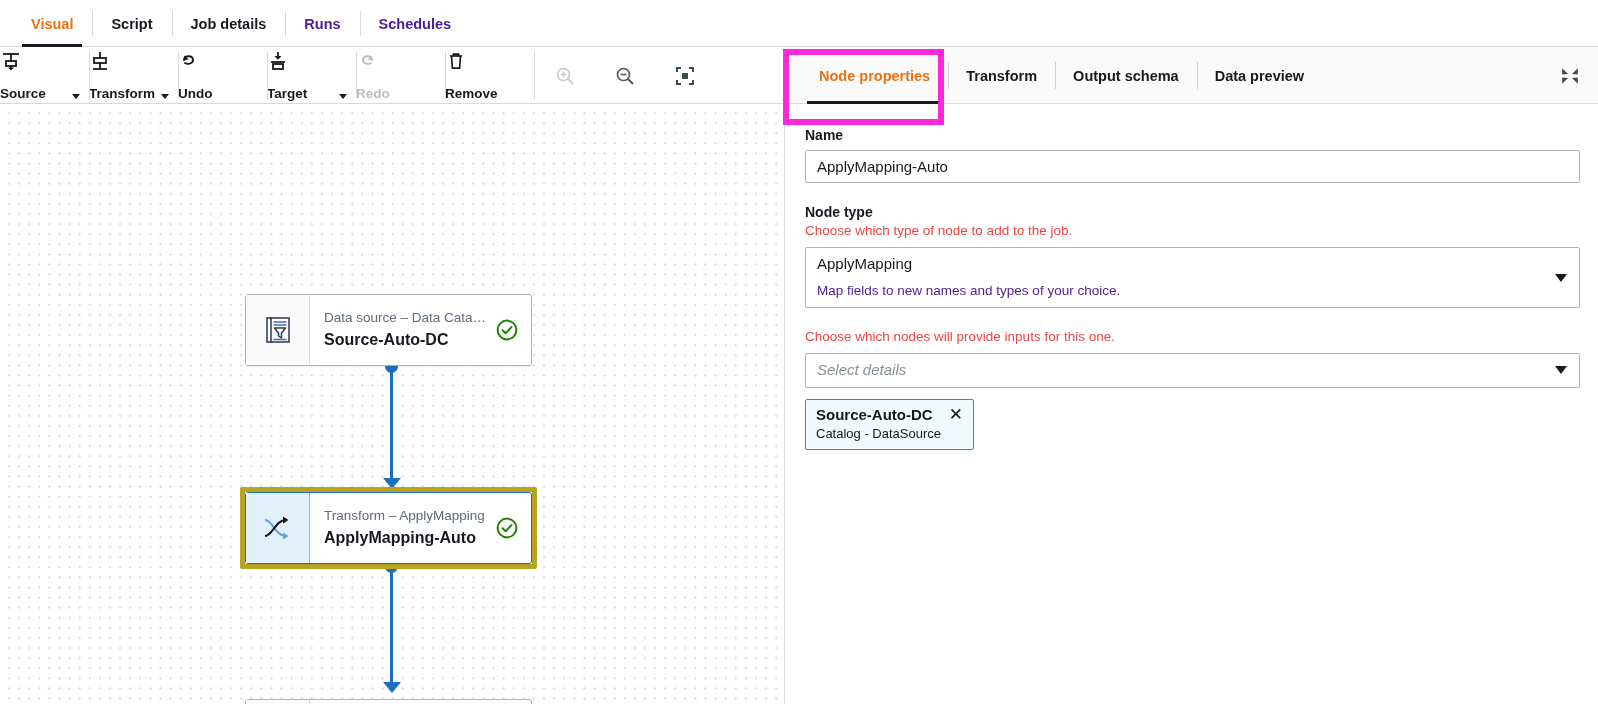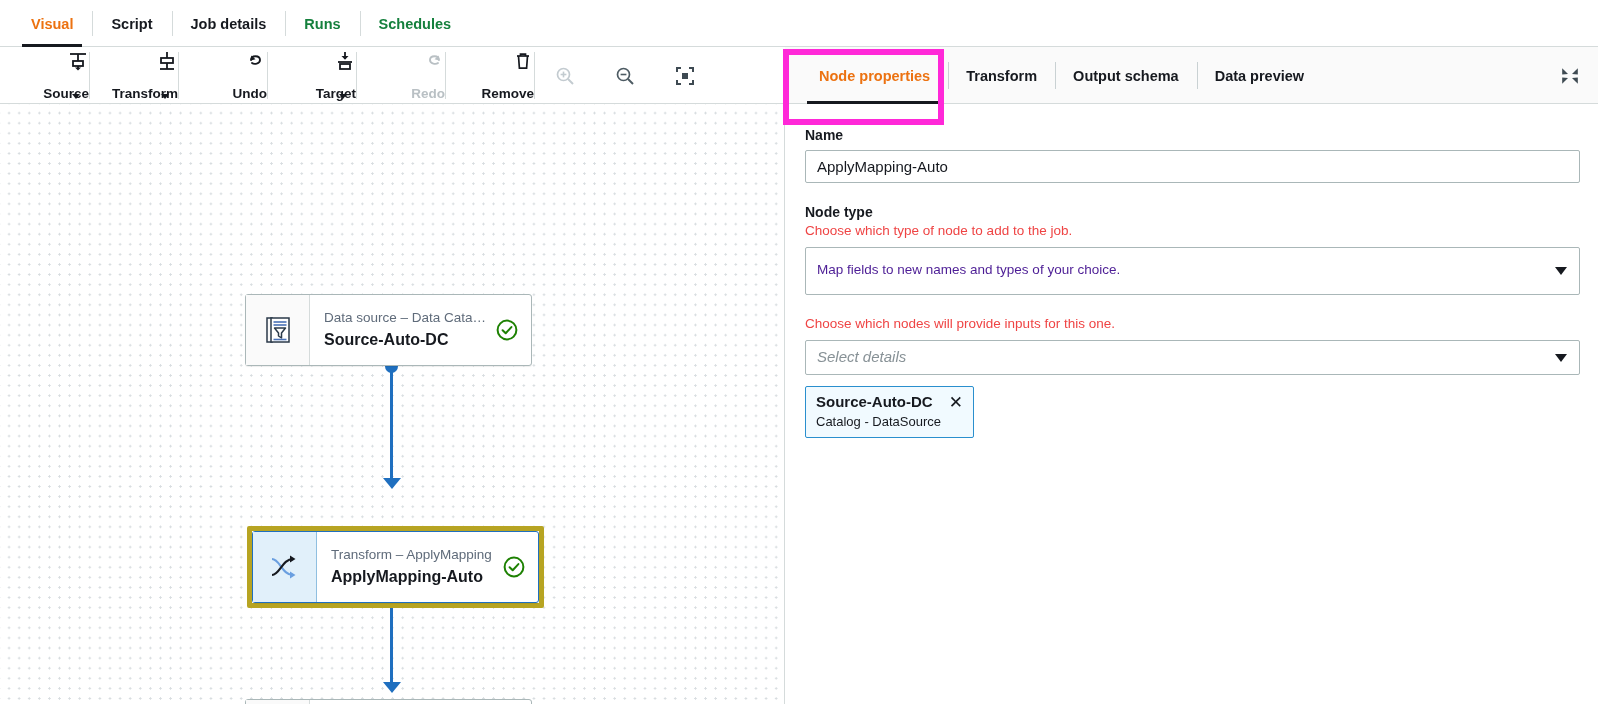--- a/index.html
+++ b/index.html
@@ -67,21 +67,21 @@
   .top-tab.active::after {
     content: "";
     position: absolute;
     left: 10px; right: 10px;
     bottom: 0;
     height: 3px;
     background: #16191f;
     z-index: 2;
   }
   .top-tab.disabled {
-    color: #15803d;
+    color: #4c1d95;
     cursor: default;
     text-align: center;
   }
 
   
   .toolbar {
     position: relative;
     height: 57px;
     flex: 0 0 57px;
     display: flex;
@@ -93,21 +93,21 @@
     position: absolute;
     left: 0; right: 0; bottom: 0;
     height: 1px;
     background: #d5dbdb;
   }
   .tool-btn {
     position: relative;
     width: 89px;
     display: flex;
     flex-direction: column;
-    align-items: flex-end;
+    align-items: flex-start;
     justify-content: center;
     gap: 12px;
     cursor: pointer;
     color: #16191f;
     background: transparent;
     border: none;
     font-family: inherit;
   }
   .tool-btn + .tool-btn::before,
   .tool-sep::before {
@@ -593,21 +593,21 @@
           </div>
           <div class="node-status">
             <svg width="24" height="24" viewBox="0 0 24 24">
               <circle cx="12" cy="12" r="9.4" fill="none" stroke="#1d8102" stroke-width="2"></circle>
               <path d="M7.6 12.2 L10.7 15.3 L16.4 9.1" fill="none" stroke="#1d8102" stroke-width="2" stroke-linecap="round" stroke-linejoin="round"></path>
             </svg>
           </div>
         </div>
       </div>
 
-      <div class="node-selected-wrap" style="left:247px; top:383px;margin-top:39px;">
+      <div class="node-selected-wrap" style="left:240px; top:383px;">
         <div class="node">
           <div class="node-icon">
             <svg width="32" height="26" viewBox="0 0 32 26">
               <path d="M3 5 C11 5, 13 21, 24 21" fill="none" stroke="#6a9fe0" stroke-width="2.1"></path>
               <path d="M3 21 C11 21, 13 5, 24 5" fill="none" stroke="#16191f" stroke-width="2.1"></path>
               <path d="M21 1.6 L26.5 5 L21 8.4 Z" fill="#16191f"></path>
               <path d="M21 17.6 L26.5 21 L21 24.4 Z" fill="#6a9fe0"></path>
             </svg>
           </div>
           <div class="node-body">
@@ -664,20 +664,21 @@
 
         <div class="field-group">
           <div class="field-label">Name</div>
           <input class="text-input" type="text" value="ApplyMapping-Auto" style="">
         </div>
 
         <div class="field-group">
           <div class="field-label">Node type</div>
           <div class="field-hint">Choose which type of node to add to the job.</div>
           <div class="select-box tall">
+            <div class="select-main">ApplyMapping</div>
             <div class="select-sub">Map fields to new names and types of your choice.</div>
             <span class="select-caret"></span>
           </div>
         </div>
 
         <div class="field-group">
           <div class="field-hint">Choose which nodes will provide inputs for this one.</div>
           <div class="select-box">
             <div class="select-placeholder">Select details</div>
             <span class="select-caret"></span>

